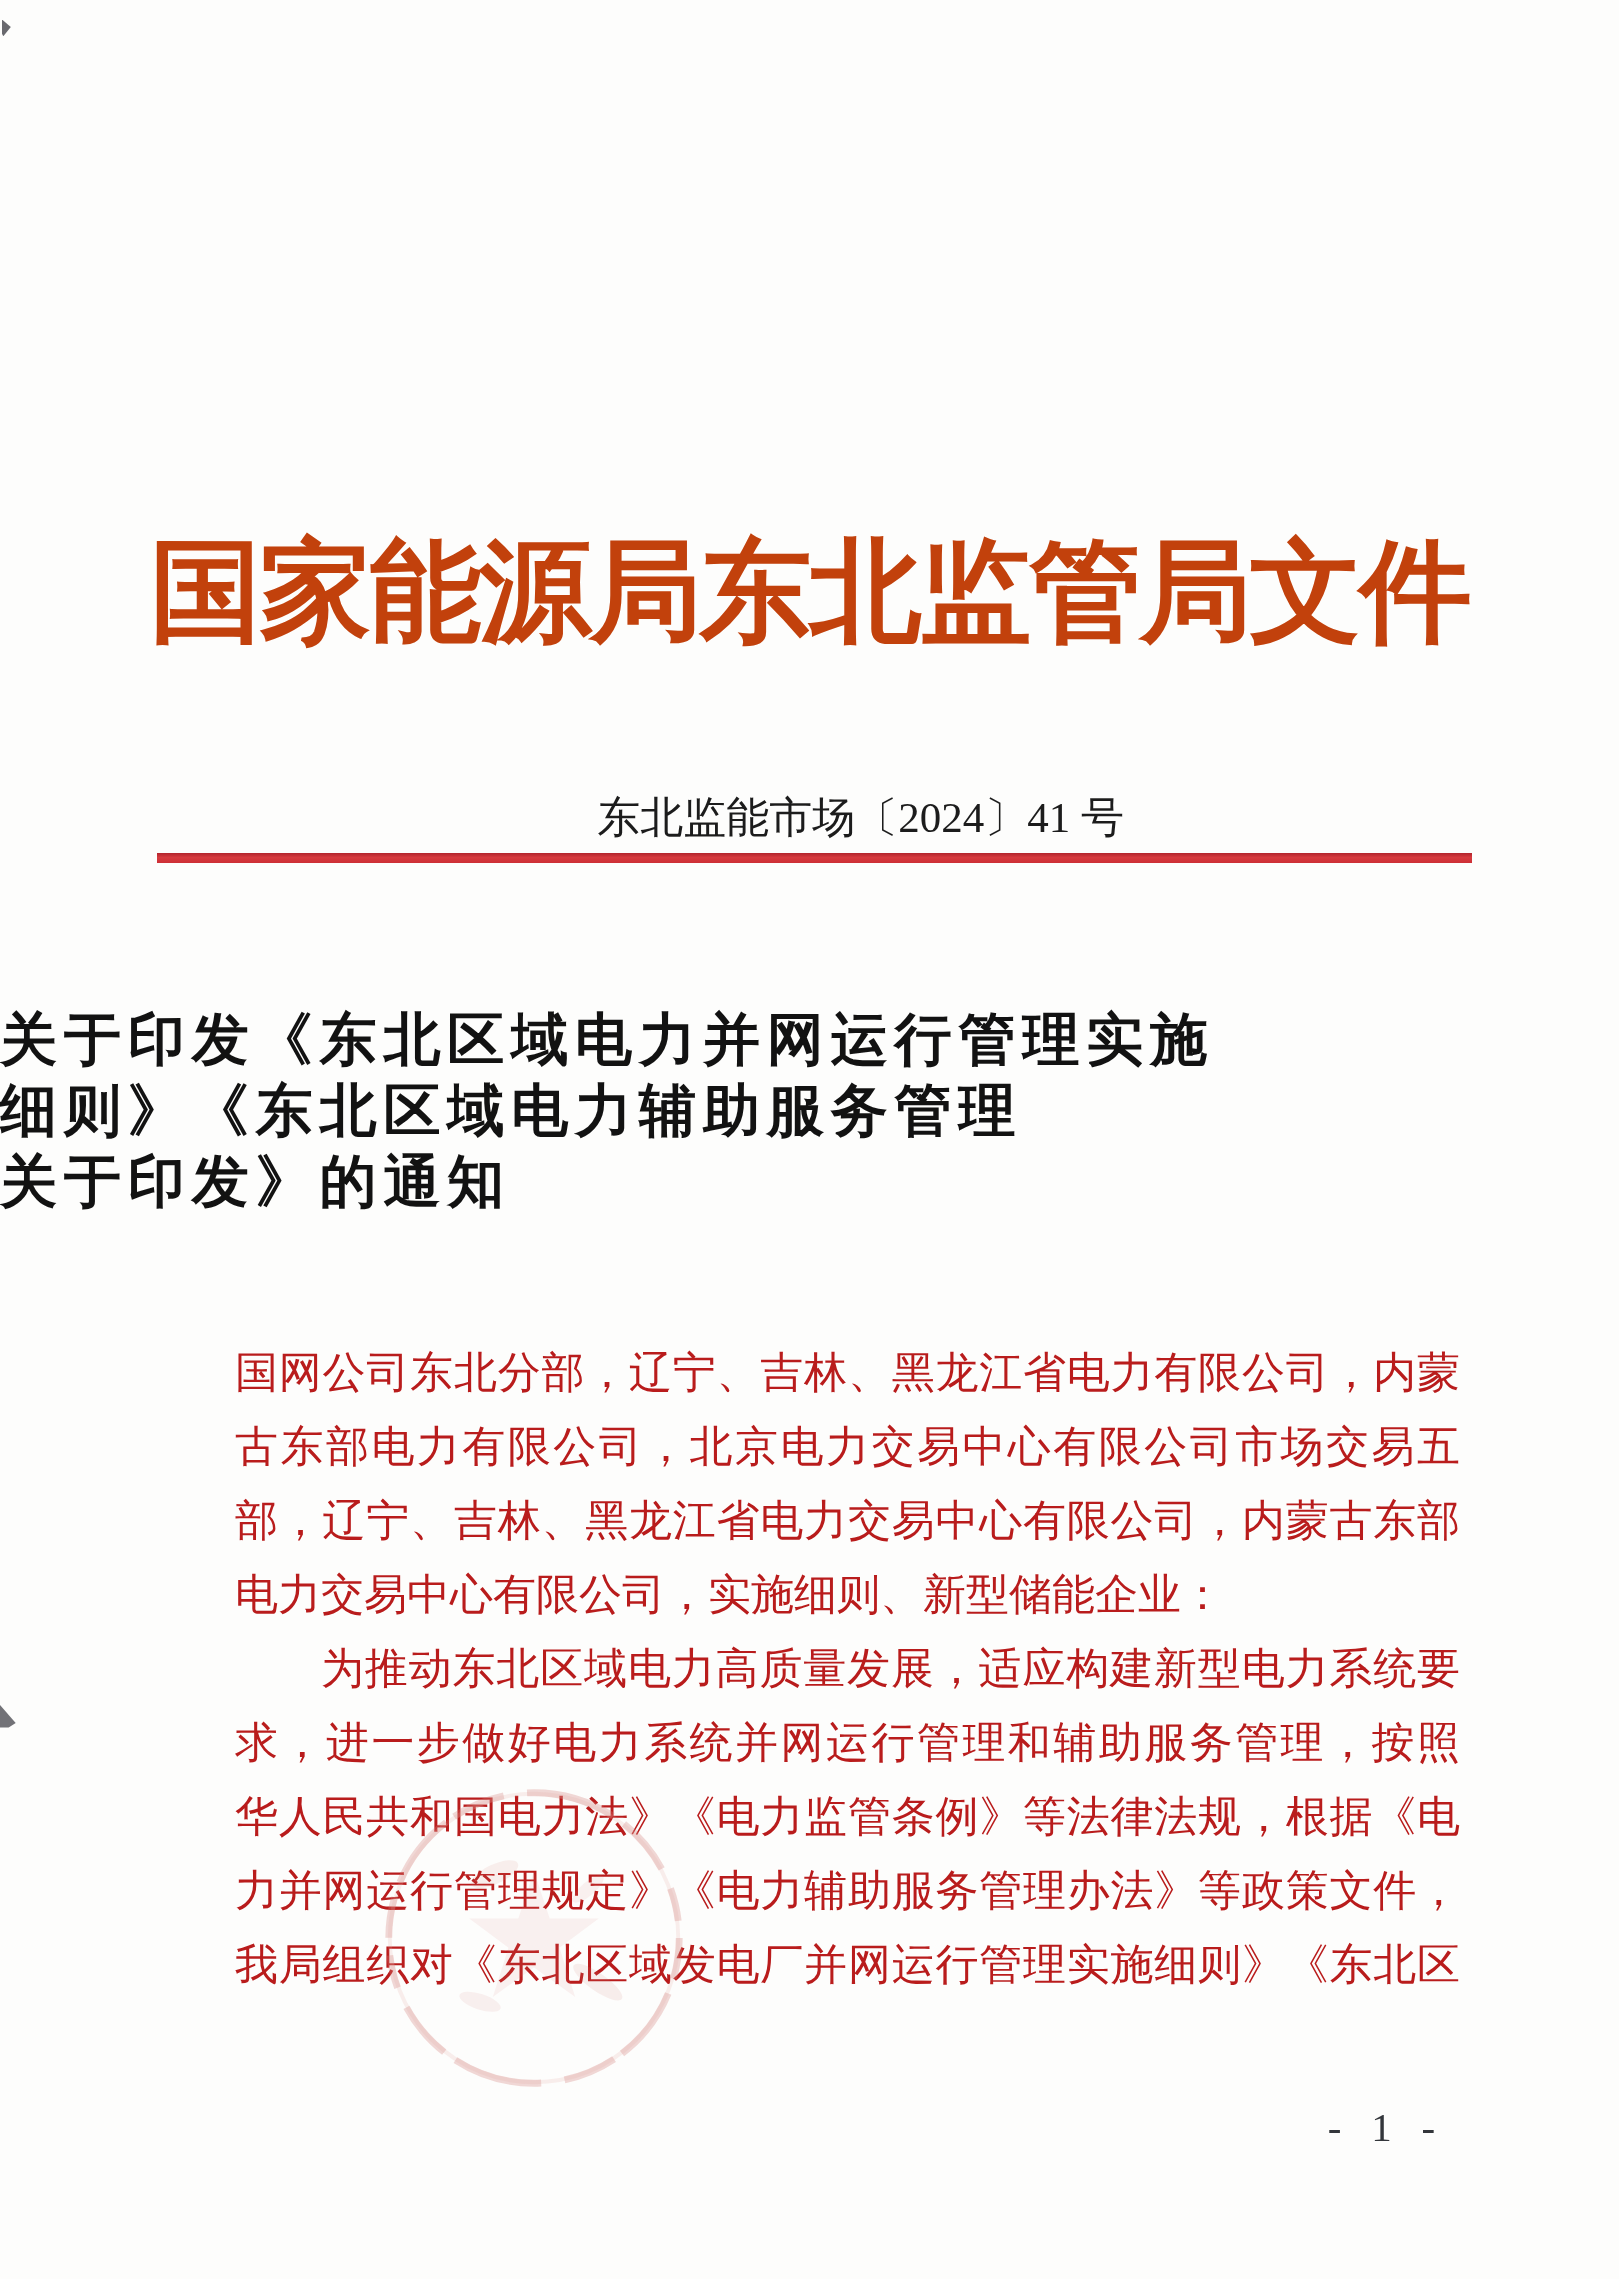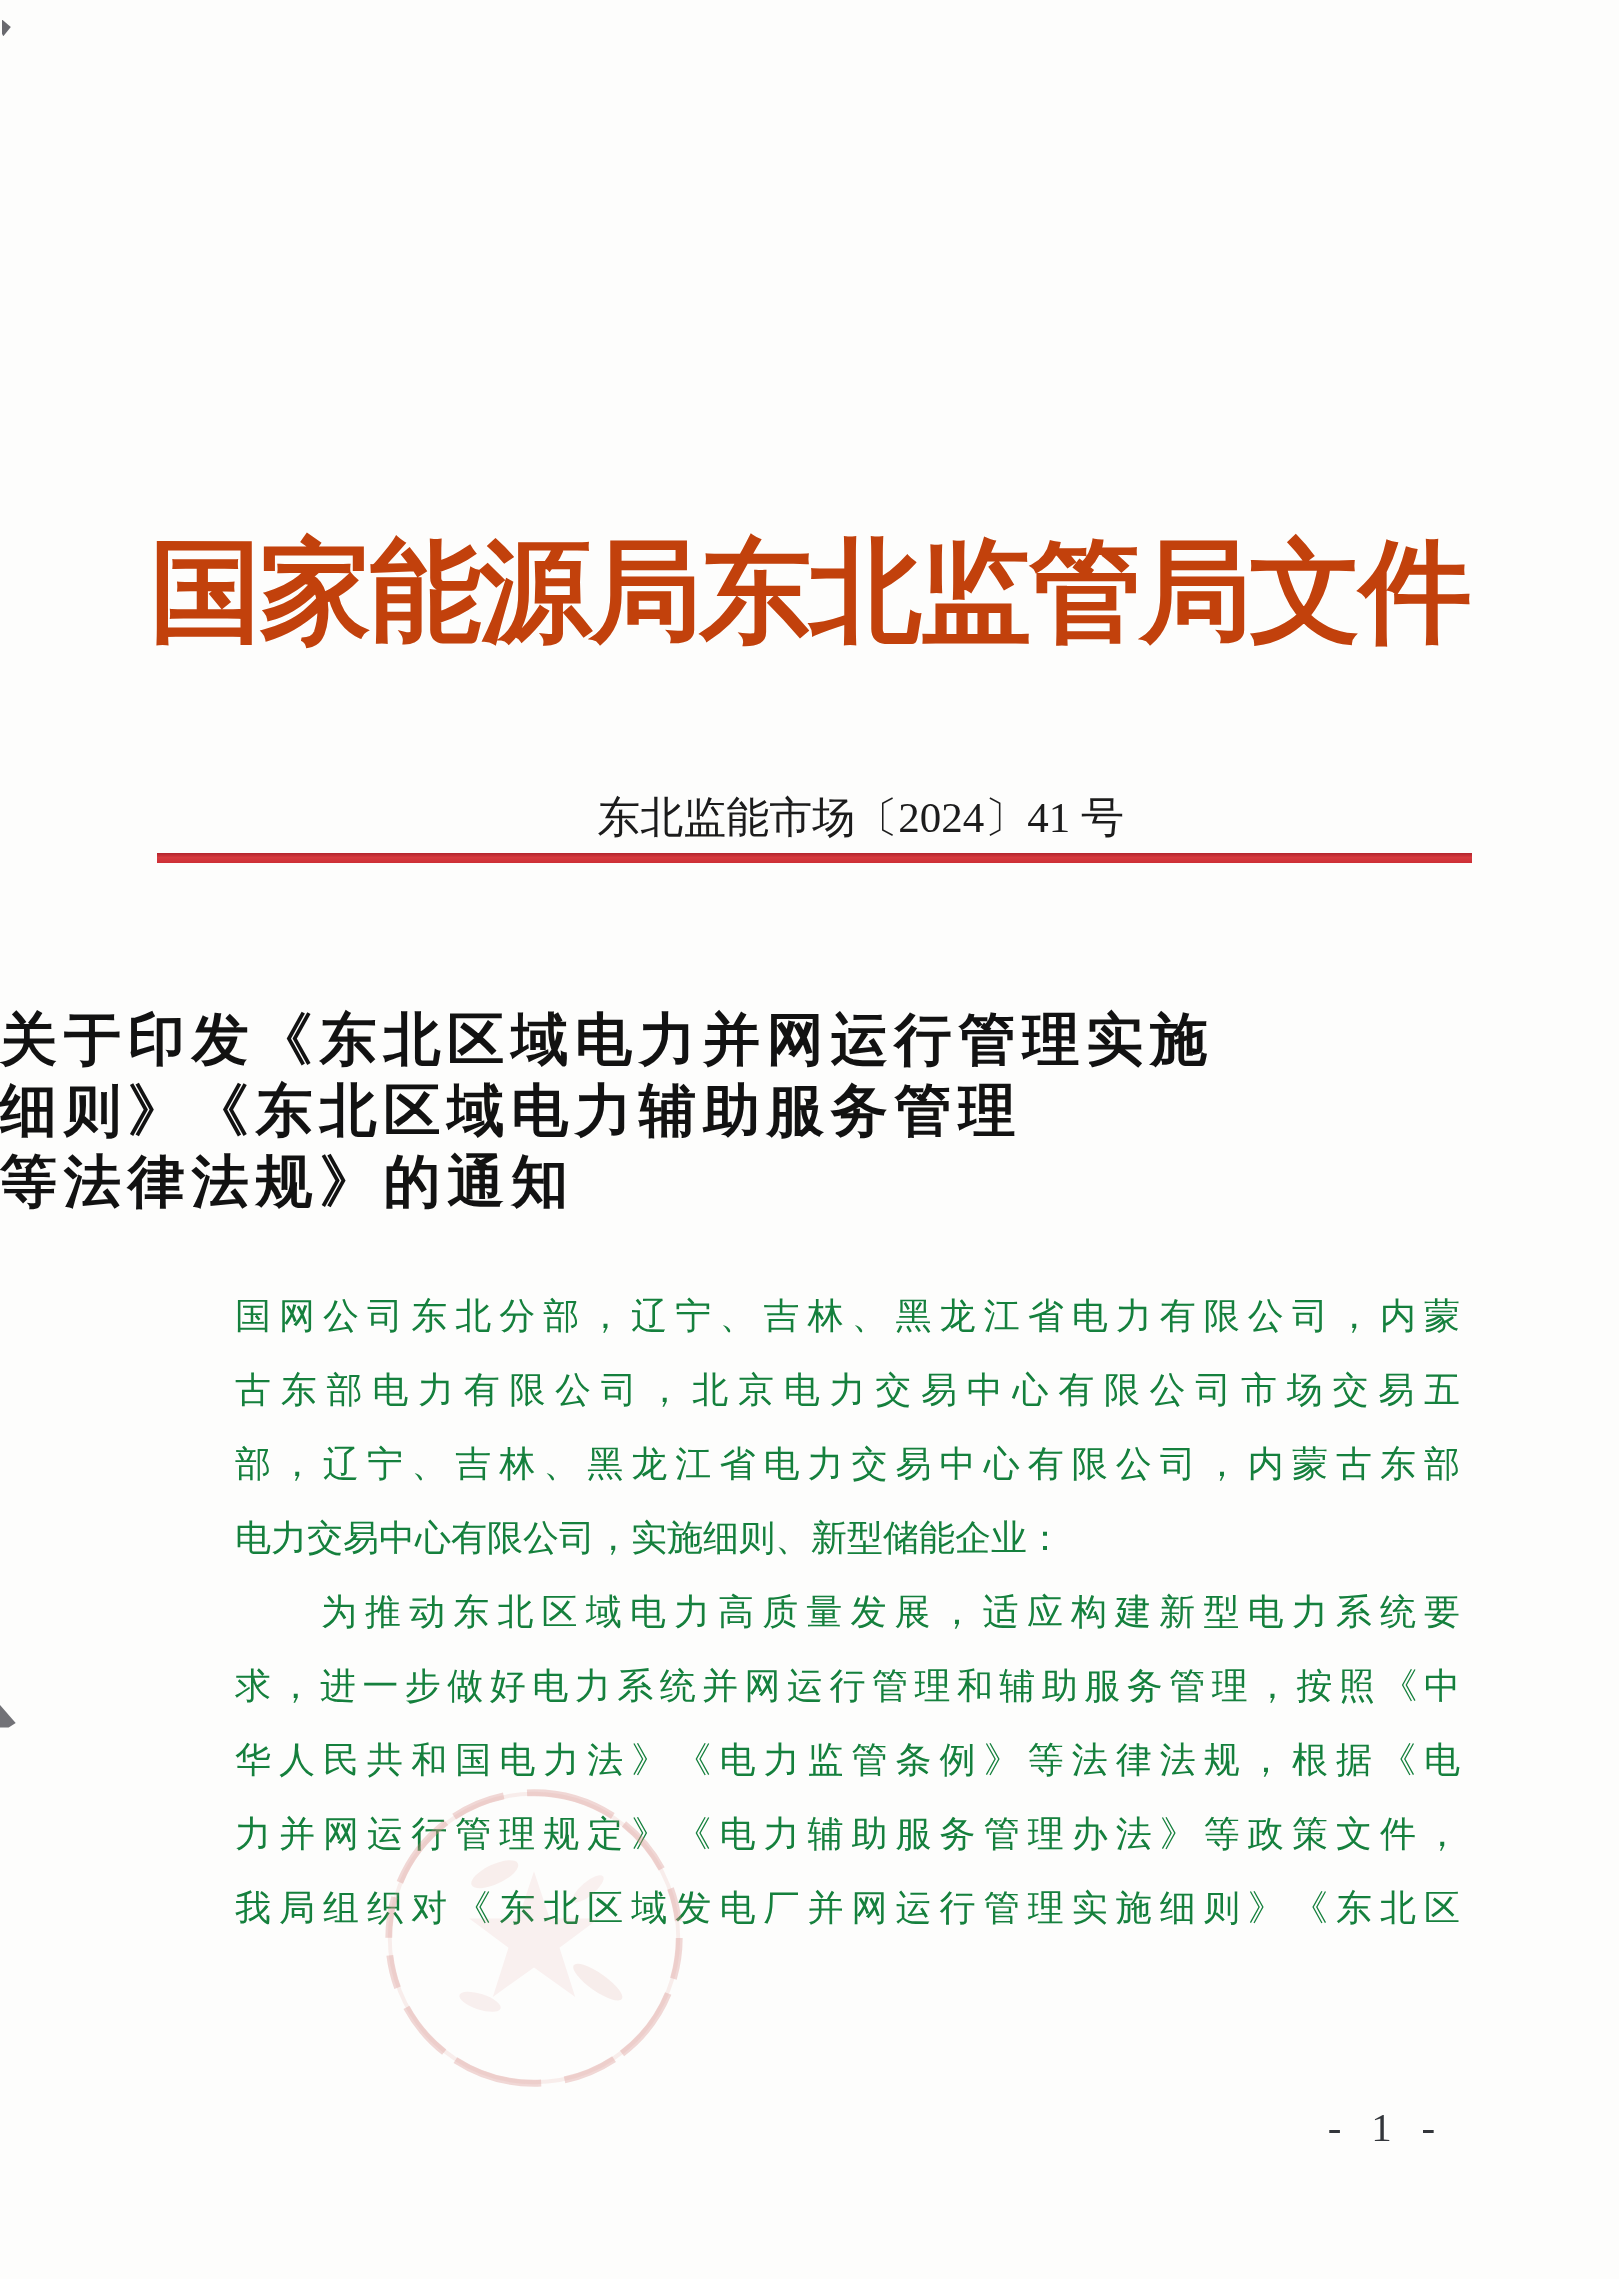--- a/index.html
+++ b/index.html
@@ -54,25 +54,25 @@
     font-size: 57px;
     font-weight: 700;
     letter-spacing: 6.9px;
     line-height: 71px;
     color: #121212;
   }
 
   
   .body-text {
     position: absolute;
-    top: 1279px; left: 235px;
+    top: 1336px; left: 235px;
     width: 1225px;
-    font-size: 36px;
+    font-size: 43px;
     line-height: 74px;
-    color: #15803d;
+    color: #b91c1c;
   }
   .bline {
     height: 74px;
     white-space: nowrap;
     text-align: justify;
     text-align-last: justify;
     text-justify: inter-ideograph;
     white-space: normal;
     overflow: hidden;
   }
@@ -120,21 +120,21 @@
 
   <h1 class="org-title">国家能源局东北监管局文件</h1>
 
   <div class="doc-number">东北监能市场〔2024〕41 号</div>
 
   <div class="red-rule"></div>
 
   <div class="notice-title">
     <div>关于印发《东北区域电力并网运行管理实施</div>
     <div>细则》《东北区域电力辅助服务管理</div>
-    <div>等法律法规》的通知</div>
+    <div>关于印发》的通知</div>
   </div>
 
   <div class="body-text">
     <div class="bline">国网公司东北分部，辽宁、吉林、黑龙江省电力有限公司，内蒙</div>
     <div class="bline">古东部电力有限公司，北京电力交易中心有限公司市场交易五</div>
     <div class="bline">部，辽宁、吉林、黑龙江省电力交易中心有限公司，内蒙古东部</div>
     <div class="bline bline--plain">电力交易中心有限公司，实施细则、新型储能企业：</div>
     <div class="bline bline--indent">为推动东北区域电力高质量发展，适应构建新型电力系统要</div>
     <div class="bline">求，进一步做好电力系统并网运行管理和辅助服务管理，按照《中</div>
     <div class="bline">华人民共和国电力法》《电力监管条例》等法律法规，根据《电</div>

